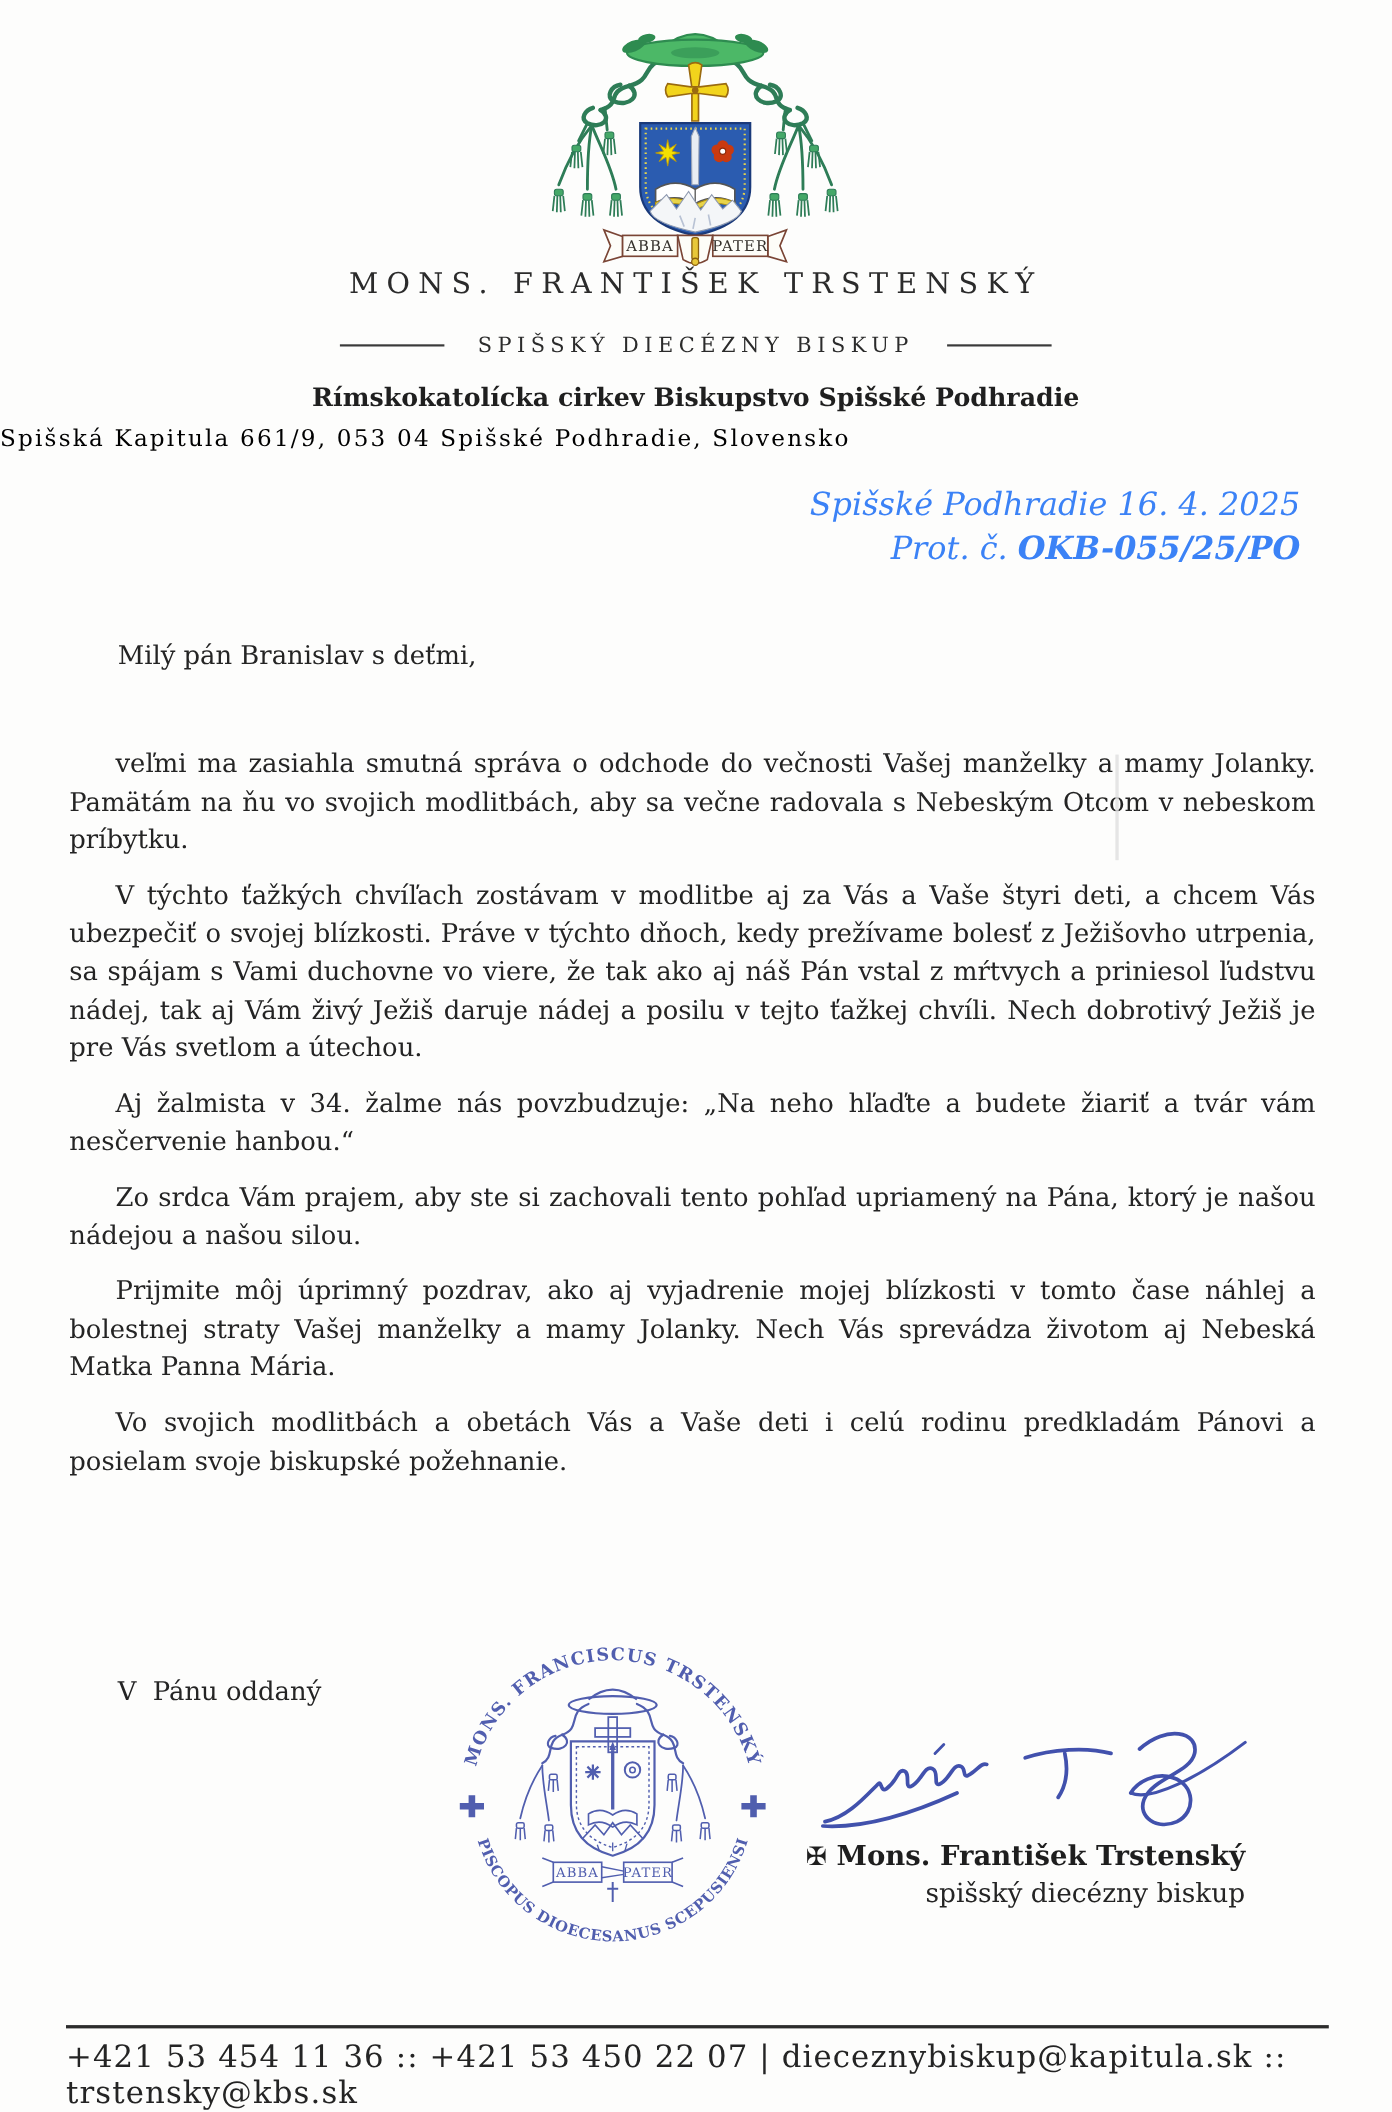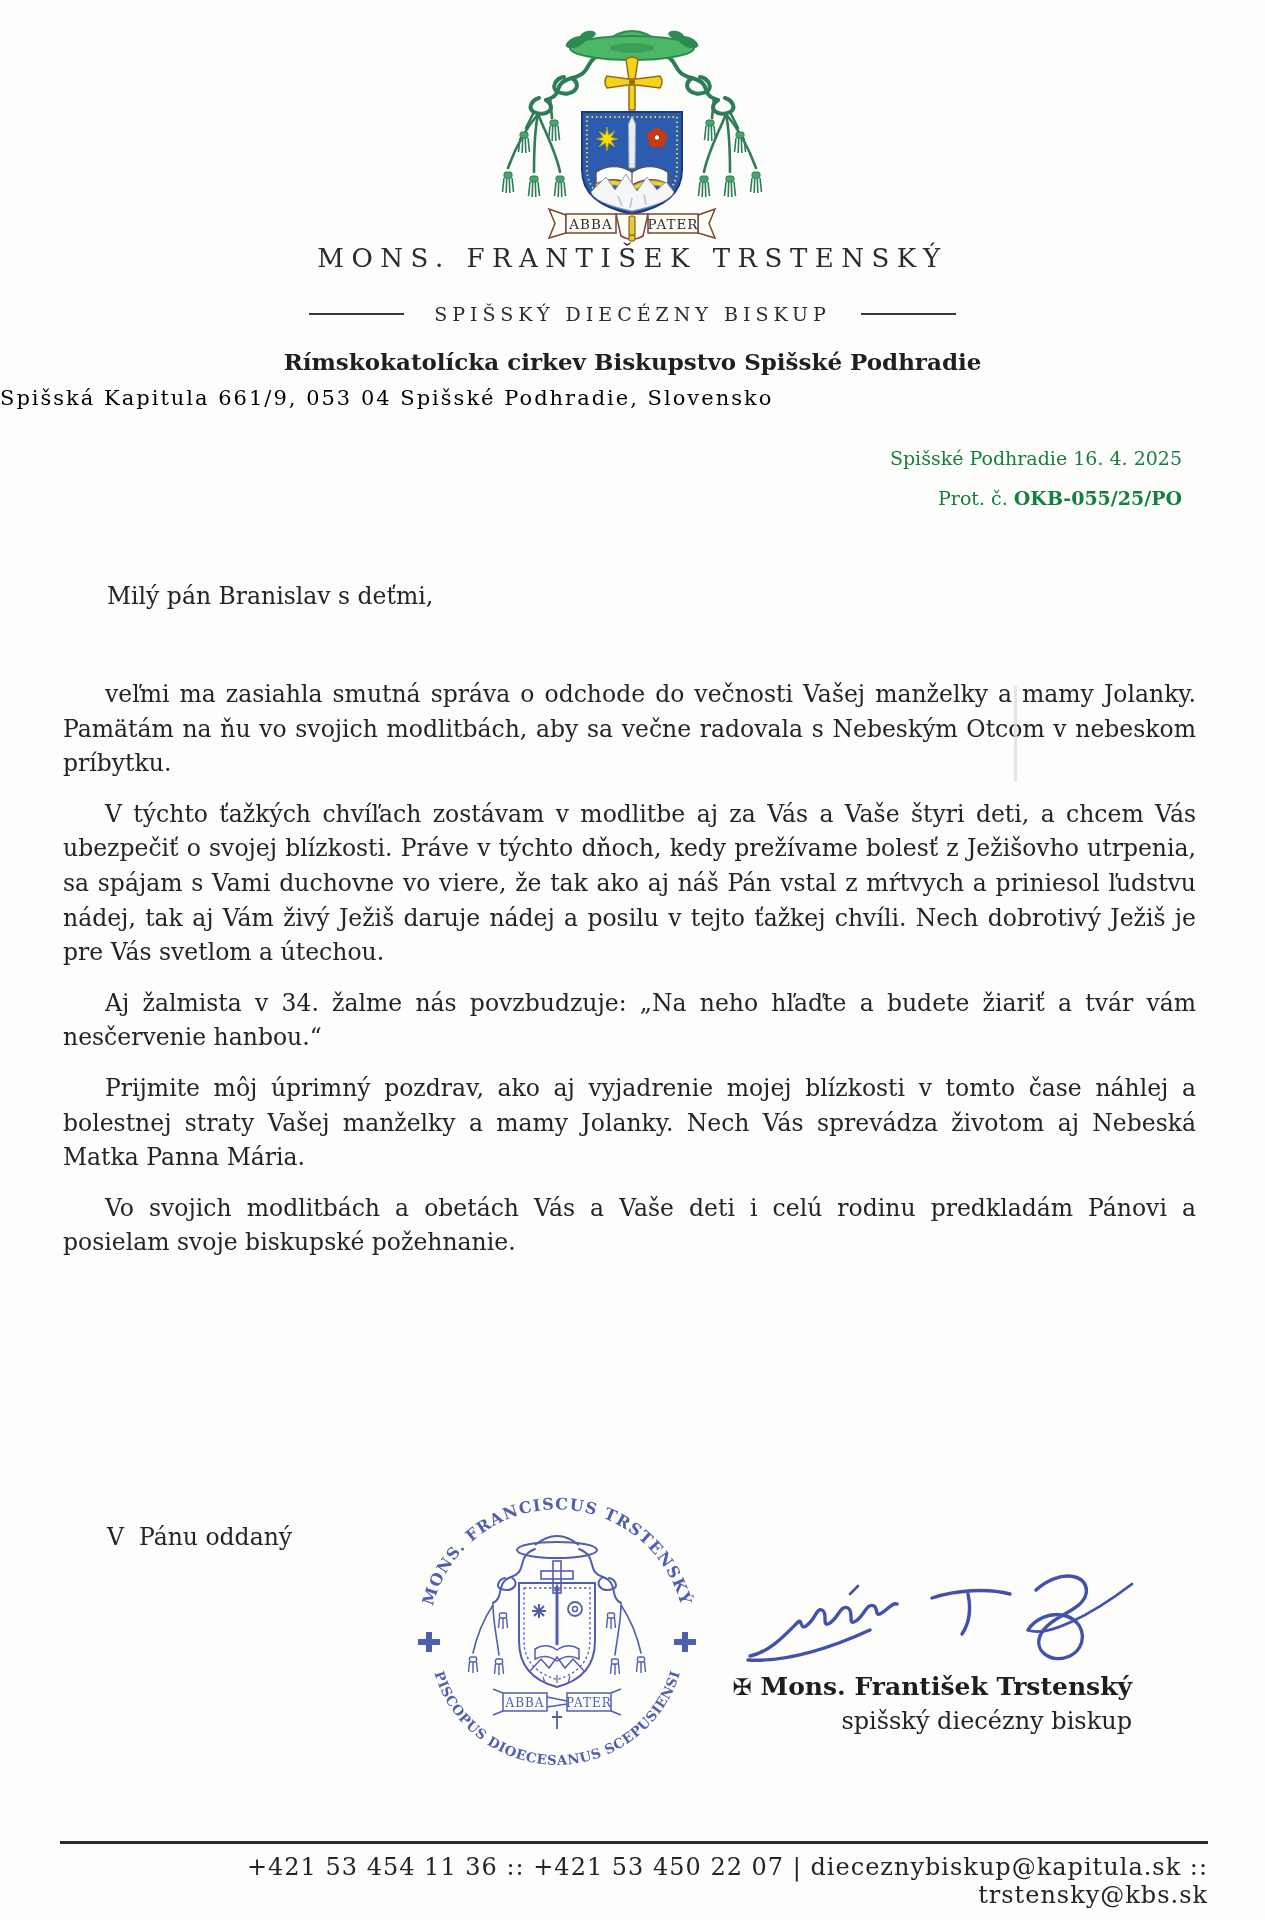--- a/index.html
+++ b/index.html
@@ -13,40 +13,40 @@
   
   .crest-wrap{left:450px;top:6px;width:365px;height:236px;}
   .lh-name{left:0;top:243px;width:100%;text-align:center;
     font-size:26px;letter-spacing:7.5px;color:#2b2b2b;white-space:nowrap;}
   .lh-sub{left:0;top:303px;width:100%;display:flex;align-items:center;justify-content:center;gap:30px;}
   .lh-sub .rule{width:95px;height:2px;background:#3a3a3a;}
   .lh-sub .txt{font-size:19px;letter-spacing:5px;color:#2b2b2b;white-space:nowrap;}
   .lh-org{left:0;top:348px;width:100%;text-align:center;font-size:23px;font-weight:bold;color:#1f1f1f;}
   .lh-addr{left:0;top:386px;width:100%;text-align:left;font-size:21px;letter-spacing:2px;color:#000000;}
   
-  .meta{top:438px;right:83px;text-align:right;font-size:19px;line-height:40px;color:#15803d;}
+  .meta{top:438px;right:83px;text-align:right;font-size:29px;line-height:40px;color:#3b82f6;font-style:italic;}
   .meta .prot-number{font-weight:bold;}
   
   .salutation{left:107px;top:582px;font-size:23.5px;color:#242424;}
   .letter-body{left:63px;top:676px;width:1133px;}
   .letter-body p{
     margin:1px 0 16px 0;font-size:23.5px;line-height:34.6px;
     text-align:justify;text-indent:42px;color:#242424;
   }
   .closing{left:107px;top:1523px;font-size:23.5px;white-space:pre;color:#242424;}
   
   .stamp-wrap{left:407px;top:1487px;width:300px;height:300px;}
   .sig-svg{left:742px;top:1564px;width:400px;height:110px;}
   .sig-block{left:672px;top:1672px;width:460px;text-align:right;}
   .sig-name{font-size:25px;font-weight:bold;color:#1e1e1e;}
   .sig-name .cross{font-family:"DejaVu Sans","Liberation Sans",sans-serif;font-size:23px;}
   .sig-title{font-size:24px;margin-top:6px;color:#242424;}
   
   .footer{left:60px;top:1841px;width:1148px;border-top:3px solid #2c2c2c;padding-top:9px;
-    text-align:right;font-size:24px;letter-spacing:1px;color:#242424;}
+    text-align:left;font-size:28px;letter-spacing:1px;color:#242424;}
   .scan-artifact{left:1014px;top:686px;width:3px;height:96px;background:#dedede;opacity:.8;}
 </style>
 </head>
 <body>
 
 <div class="abs crest-wrap">
 <svg width="365" height="236" viewBox="0 0 365 236">
   <defs>
     <g id="tsl">
       <rect x="-4" y="0" width="8" height="6" rx="2" fill="#45a868" stroke="#2e7d57" stroke-width="1"></rect>
@@ -141,20 +141,21 @@
   <div>Spišské Podhradie 16. 4. 2025</div>
   <div><span>Prot. č. </span><span class="prot-number">OKB-055/25/PO</span></div>
 </div>
 
 <div class="abs salutation">Milý pán Branislav s deťmi,</div>
 
 <div class="abs letter-body">
   <p>veľmi ma zasiahla smutná správa o odchode do večnosti Vašej manželky a mamy Jolanky. Pamätám na ňu vo svojich modlitbách, aby sa večne radovala s Nebeským Otcom v nebeskom príbytku.</p>
   <p>V týchto ťažkých chvíľach zostávam v modlitbe aj za Vás a Vaše štyri deti, a chcem Vás ubezpečiť o svojej blízkosti. Práve v týchto dňoch, kedy prežívame bolesť z Ježišovho utrpenia, sa spájam s Vami duchovne vo viere, že tak ako aj náš Pán vstal z mŕtvych a priniesol ľudstvu nádej, tak aj Vám živý Ježiš daruje nádej a posilu v tejto ťažkej chvíli. Nech dobrotivý Ježiš je pre Vás svetlom a útechou.</p>
   <p>Aj žalmista v 34. žalme nás povzbudzuje: „Na neho hľaďte a budete žiariť a tvár vám nesčervenie hanbou.“</p>
+  <p>Zo srdca Vám prajem, aby ste si zachovali tento pohľad upriamený na Pána, ktorý je našou nádejou a našou silou.</p>
   <p>Prijmite môj úprimný pozdrav, ako aj vyjadrenie mojej blízkosti v tomto čase náhlej a bolestnej straty Vašej manželky a mamy Jolanky. Nech Vás sprevádza životom aj Nebeská Matka Panna Mária.</p>
   <p>Vo svojich modlitbách a obetách Vás a Vaše deti i celú rodinu predkladám Pánovi a posielam svoje biskupské požehnanie.</p>
 </div>
 
 <div class="abs closing">V  Pánu oddaný</div>
 
 <div class="abs stamp-wrap">
 <svg width="300" height="300" viewBox="0 0 300 300">
   <g opacity="0.84">
     <defs>

